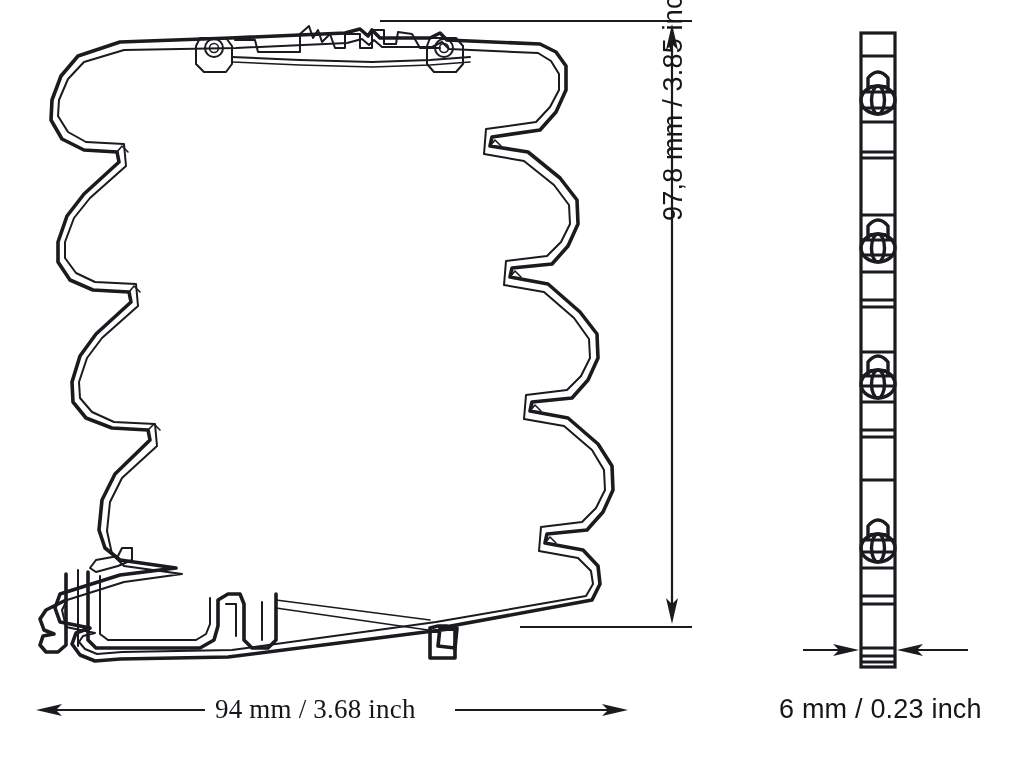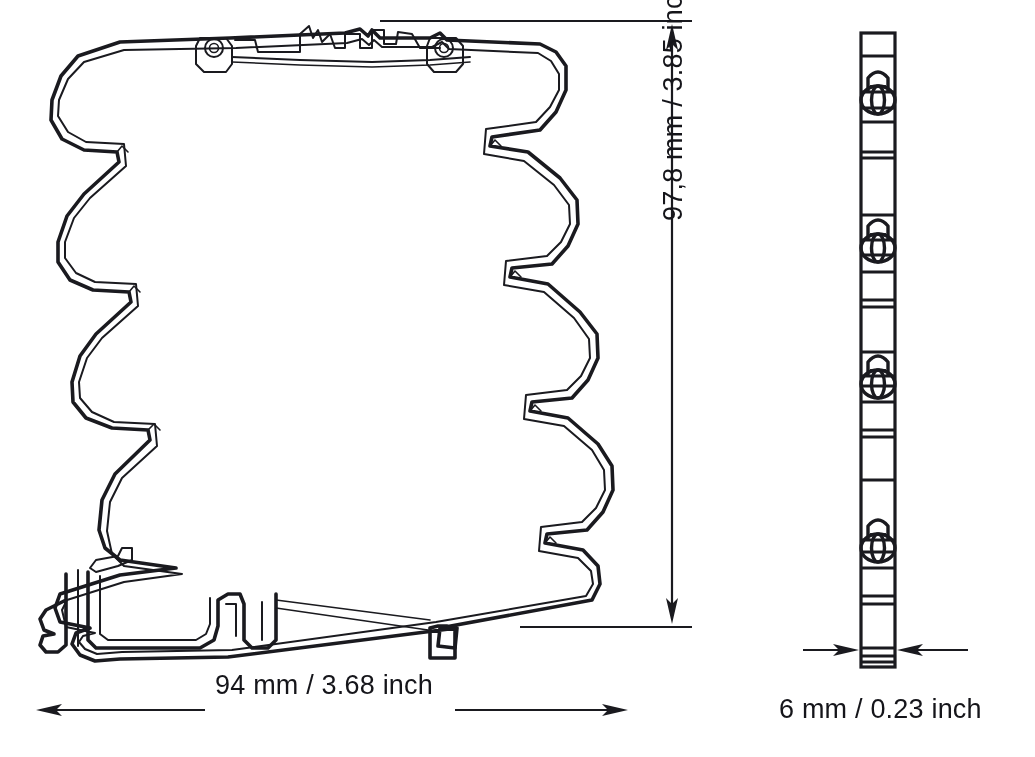--- a/index.html
+++ b/index.html
@@ -59,21 +59,22 @@
     color: #15151a;
     font-family: "Liberation Sans", sans-serif;
     font-size: 27px;
     font-weight: 400;
     letter-spacing: 0.2px;
     white-space: nowrap;
     line-height: 1;
   }
   #label-width {
     left: 215px;
-    top: 672px;
+    top: 696px;
+    font-family: Liberation Serif, serif;
   }
   #label-depth {
     left: 779px;
     top: 696px;
   }
   #label-height {
     left: 660px;
     top: 221px;
     transform: rotate(-90deg);
     transform-origin: left top;

